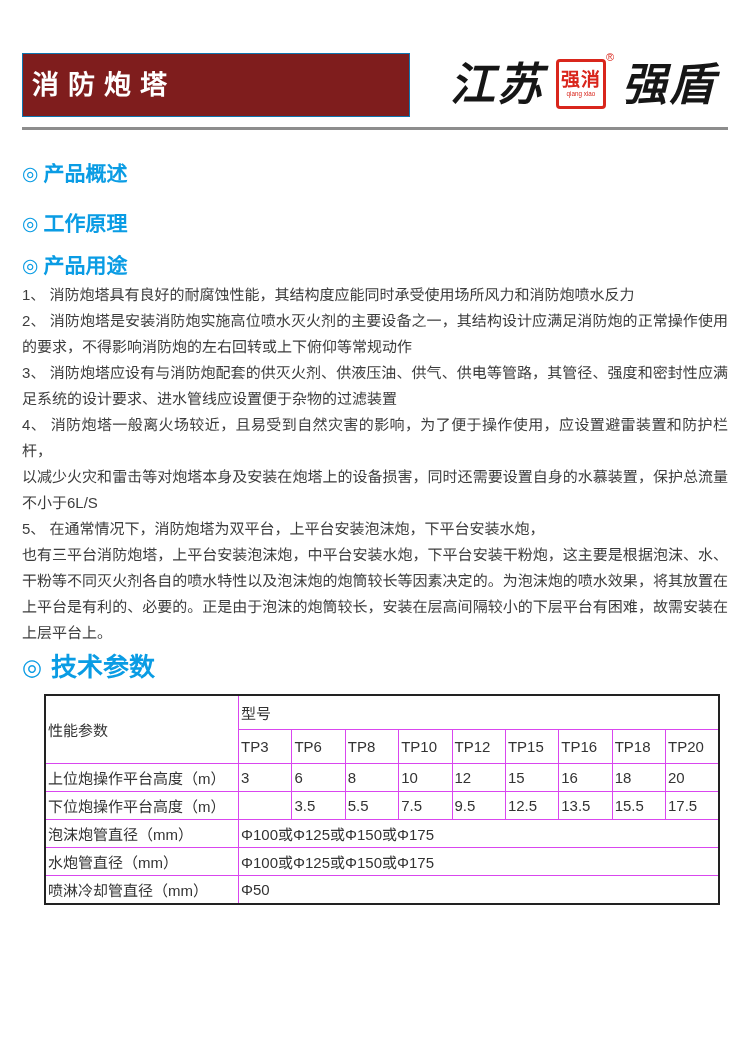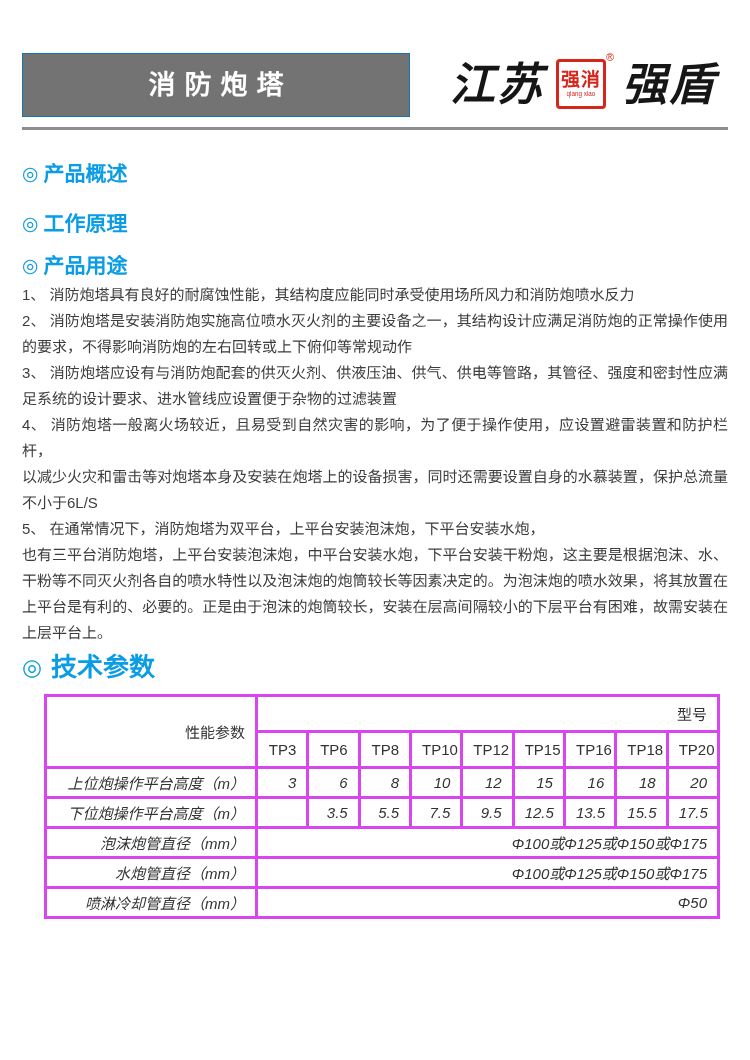--- a/index.html
+++ b/index.html
@@ -7,22 +7,22 @@
     width:750px;height:1060px;background:#ffffff;overflow:hidden;
     font-family:"Liberation Sans","DejaVu Sans",sans-serif;
     -webkit-font-smoothing:antialiased;
   }
   .page{position:relative;width:750px;height:1060px;background:#fff;}
 
   
   .header{position:relative;height:130px;}
   .banner{
     position:absolute;left:22px;top:53px;width:388px;height:64px;
-    background:#737373;border:1px solid #0e76b0;box-sizing:border-box;
-    display:flex;align-items:center;justify-content:center;
+    background:#7f1d1d;border:1px solid #0e76b0;box-sizing:border-box;
+    display:flex;align-items:center;justify-content:flex-start;
   }
   .banner-text{
     color:#ffffff;font-size:27px;font-weight:700;letter-spacing:9px;
     text-indent:9px;line-height:1;
   }
   .brand{
     position:absolute;left:450px;top:50px;width:285px;height:68px;
     display:flex;align-items:center;justify-content:flex-start;
   }
   .brand-cn{
@@ -65,25 +65,25 @@
     font-size:15px;line-height:26px;color:#3d3d3d;white-space:pre-line;text-align:justify;
   }
 
   
   .spec-table{
     margin:10px 0 0 22px;border-collapse:collapse;table-layout:fixed;
     width:676px;font-size:15px;color:#333333;
     border:2px solid #222222;
   }
   .spec-table td,.spec-table th{
-    border:3px solid #d946ef;text-align:right;vertical-align:middle;
-    font-weight:400;padding:0 10px;overflow:hidden;
+    border:1px solid #d946ef;text-align:left;vertical-align:middle;
+    font-weight:400;padding:0 2px;overflow:hidden;
   }
   .spec-table .hrow td{height:33px;}
-  .spec-table .drow td{height:27px;font-style:italic;}
+  .spec-table .drow td{height:27px;}
   .col-param{width:188px;}
 </style>
 </head>
 <body>
 
 <div class="page">
 
   <div class="header">
     <div class="banner">
       <span class="banner-text">消防炮塔</span>

